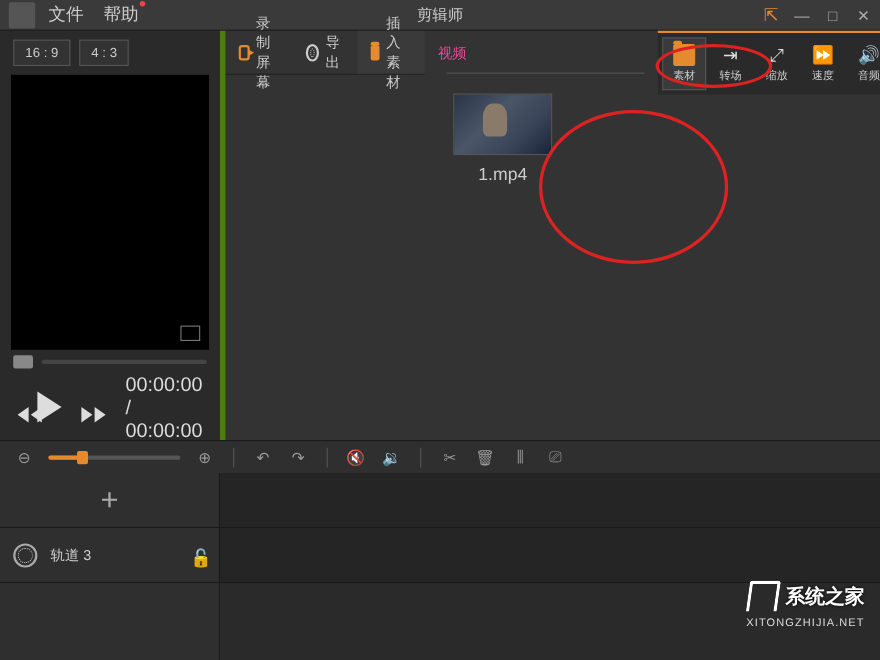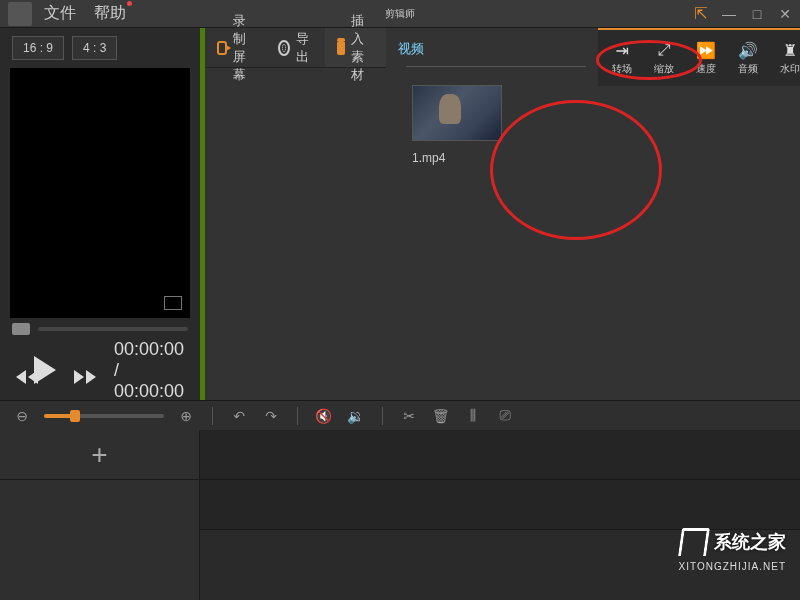--- a/index.html
+++ b/index.html
@@ -2,21 +2,21 @@
 <html><head>
 <meta charset="utf-8">
 <style>
 *{margin:0;padding:0;box-sizing:border-box;font-family:"Microsoft YaHei",sans-serif}
 body{background:#2a2a2a;color:#ccc;width:800px;height:600px;overflow:hidden;position:relative}
 .titlebar{height:28px;background:#3a3a3a;display:flex;align-items:center;padding:0 8px;border-bottom:1px solid #1a1a1a}
 .avatar{width:24px;height:24px;background:#555;border-radius:2px;margin-right:12px}
 .menu-item{color:#ccc;font-size:16px;margin-right:18px;cursor:pointer}
 .help-dot{position:relative}
 .help-dot::after{content:"";position:absolute;top:-2px;right:-6px;width:5px;height:5px;background:#e44;border-radius:50%}
-.app-title{position:absolute;left:50%;transform:translateX(-50%);font-size:10px;color:#ccc}
+.app-title{position:absolute;left:50%;transform:translateX(-50%);font-size:14px;color:#ccc}
 .win-controls{margin-left:auto;display:flex;align-items:center;gap:14px}
 .win-btn{width:14px;height:14px;cursor:pointer;font-size:14px;color:#aaa;display:flex;align-items:center;justify-content:center}
 .popout{color:#e68a2e;font-size:16px}
 .main{display:flex;height:372px}
 .left-panel{width:500px;background:#2a2a2a;display:flex;flex-direction:column}
 .aspect-row{height:40px;display:flex;align-items:center;padding:12px 12px;gap:8px}
 .aspect-btn{padding:4px 10px;border:1px solid #555;background:#333;color:#ccc;font-size:12px;cursor:pointer}
 .preview{flex:1;background:#000;margin:0 10px;position:relative}
 .fullscreen-icon{position:absolute;bottom:8px;right:8px;width:18px;height:14px;border:1px solid #777}
 .scrub-row{height:22px;display:flex;align-items:center;padding:0 12px;gap:8px}
@@ -35,26 +35,26 @@
 .top-tabs{height:40px;display:flex;align-items:center;border-bottom:1px solid #222;position:relative}
 .top-tab{display:flex;align-items:center;gap:6px;padding:0 12px;height:100%;cursor:pointer;font-size:13px;color:#ccc}
 .top-tab.active{background:#3a3a3a}
 .cam-icon{width:18px;height:14px;border:2px solid #e68a2e;border-radius:3px;position:relative}
 .cam-icon::after{content:"";position:absolute;right:-6px;top:2px;width:0;height:0;border-left:5px solid #e68a2e;border-top:3px solid transparent;border-bottom:3px solid transparent}
 .folder-icon{width:18px;height:14px;background:#e68a2e;border-radius:2px;position:relative}
 .folder-icon::before{content:"";position:absolute;top:-3px;left:0;width:8px;height:3px;background:#e68a2e;border-radius:2px 2px 0 0}
 .reel-icon{width:16px;height:16px;border:2px solid #ccc;border-radius:50%;position:relative}
 .reel-icon::before{content:"";position:absolute;inset:2px;border:1px dotted #ccc;border-radius:50%}
 .media-area{flex:1;padding:12px;position:relative}
-.section-label{font-size:13px;color:#7dd3fc;margin-bottom:12px}
+.section-label{font-size:13px;color:#ec4899;margin-bottom:12px}
 .section-label::after{content:"";display:inline-block;width:180px;height:1px;background:#555;margin-left:8px;vertical-align:middle}
 .thumb{width:90px;margin:8px 0 0 14px}
 .thumb-img{width:90px;height:56px;background:linear-gradient(135deg,#2a3548 0%,#4a5568 40%,#3a4458 70%,#1a2338 100%);position:relative;border:1px solid #555}
 .thumb-img::before{content:"";position:absolute;left:30%;top:15%;width:22px;height:30px;background:#8a7a6a;border-radius:40% 40% 20% 20%}
-.thumb-label{text-align:left;font-size:12px;color:#ccc;margin-top:10px}
+.thumb-label{text-align:center;font-size:16px;color:#ccc;margin-top:10px}
 .tool-tabs{height:58px;background:#2a2a2a;display:flex;align-items:center;padding:0 4px;gap:2px;border-top:2px solid #e68a2e}
 .tool-tab{display:flex;flex-direction:column;align-items:center;justify-content:center;width:40px;height:48px;cursor:pointer;font-size:10px;color:#ccc;gap:2px}
 .tool-tab.sel{background:#3a3a3a;border:1px solid #555}
 .tool-icon{width:20px;height:20px;display:flex;align-items:center;justify-content:center;font-size:16px;color:#ddd}
 .timeline-toolbar{height:30px;background:#2f2f2f;display:flex;align-items:center;padding:0 12px;gap:12px;border-top:1px solid #1a1a1a}
 .tl-btn{width:20px;height:20px;cursor:pointer;color:#999;font-size:14px;display:flex;align-items:center;justify-content:center}
 .zoom-slider{width:120px;height:4px;background:#555;position:relative;border-radius:2px}
 .zoom-slider::before{content:"";position:absolute;left:0;width:30px;height:4px;background:#e68a2e;border-radius:2px}
 .zoom-slider::after{content:"";position:absolute;left:26px;top:-4px;width:10px;height:12px;background:#e68a2e;border-radius:2px}
 .tl-sep{width:1px;height:18px;background:#555;margin:0 4px}
@@ -143,20 +143,24 @@
       </div>
     </div>
     <div class="media-area">
       <div class="section-label">视频</div>
       <div class="thumb">
         <div class="thumb-img"></div>
         <div class="thumb-label">1.mp4</div>
       </div>
     </div>
     <div class="tool-tabs">
+      <div class="tool-tab sel">
+          <span class="tool-icon folder-icon"></span>
+          <span>素材</span>
+        </div>
       <div class="tool-tab">
           <span class="tool-icon">⇥</span>
           <span>转场</span>
         </div>
       <div class="tool-tab">
           <span class="tool-icon">⤢</span>
           <span>缩放</span>
         </div>
       <div class="tool-tab">
           <span class="tool-icon">⏩</span>
@@ -191,20 +195,25 @@
   <div class="tl-sep"></div>
   <span class="tl-btn">✂</span>
   <span class="tl-btn">🗑</span>
   <span class="tl-btn">⫼</span>
   <span class="tl-btn">⎚</span>
 </div>
 
 <div class="timeline">
   <div class="track-header">
     <div class="add-track">+</div>
+    <div class="track-row">
+      <span class="track-icon reel-icon"></span>
+      <span class="track-name">轨道 3</span>
+      <span class="lock-icon">🔓</span>
+    </div>
   </div>
   <div class="timeline-body">
     <div class="track-lane"></div>
     <div class="track-lane"></div>
   </div>
 </div>
 
 <div class="annotation anno1"></div>
 <div class="annotation anno2"></div>
 

